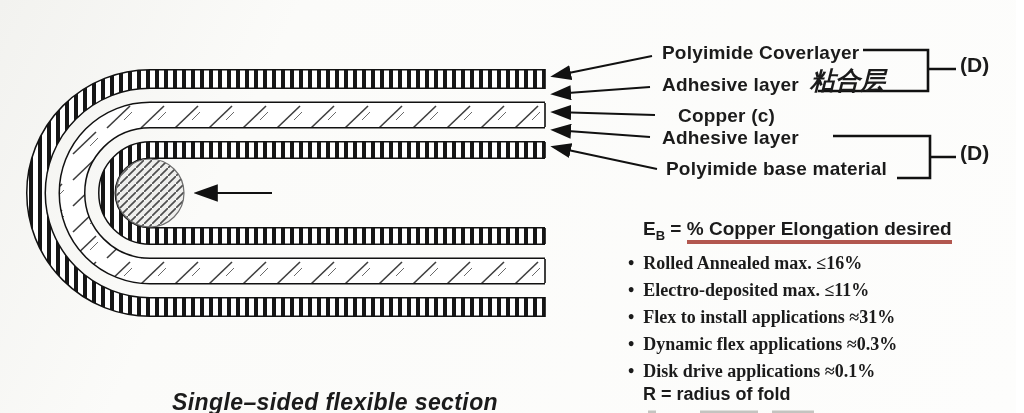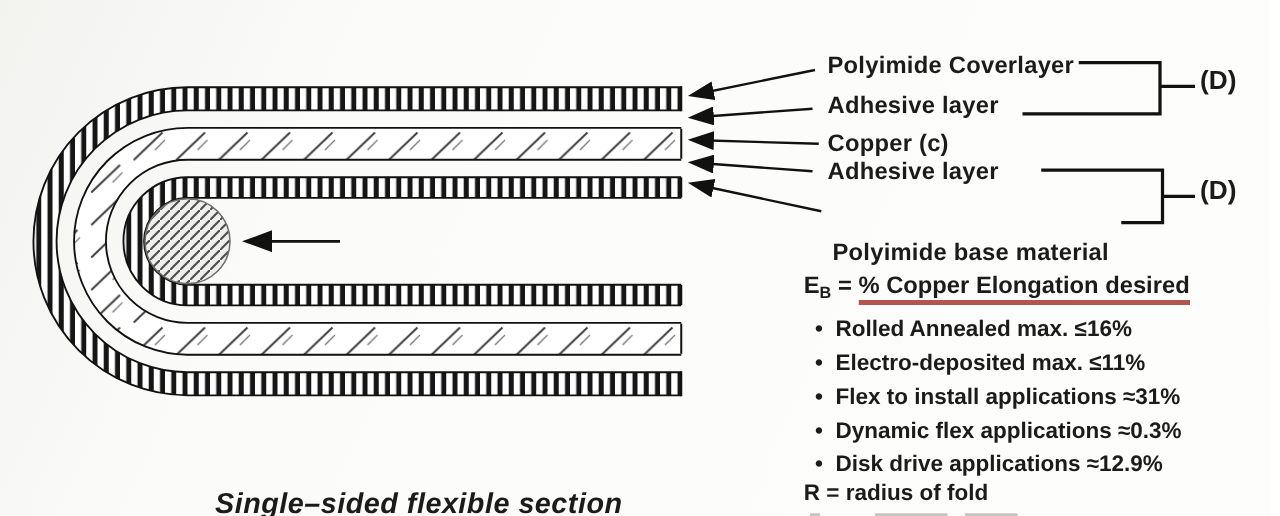--- a/index.html
+++ b/index.html
@@ -11,21 +11,21 @@
   svg{position:absolute;left:0;top:0;}
   .lbl{position:absolute;font-size:19px;font-weight:600;letter-spacing:.2px;white-space:nowrap;}
   .cjk{position:absolute;left:810px;top:64px;font-size:25px;font-weight:700;font-style:italic;white-space:nowrap;}
   .dlabel{position:absolute;font-size:21px;font-weight:700;}
   .dlabel.top{left:960px;top:53px;}
   .dlabel.bottom{left:960px;top:141px;}
   .mandrel-label{position:absolute;left:282px;top:181px;font-size:18px;font-weight:600;white-space:nowrap;}
   .eb-line{position:absolute;left:643px;top:218px;font-size:19px;font-weight:600;white-space:nowrap;}
   .eb-line sub{font-size:13px;font-weight:700;}
   .eb-underline{border-bottom:4px solid var(--underline-red,#b2574f);padding-bottom:1px;text-align:right;}
-  .bullets{position:absolute;left:652px;top:250px;list-style:none;margin:0;padding:0;}
+  .bullets{position:absolute;left:628px;top:250px;list-style:none;margin:0;padding:0;font-family:Liberation Serif, serif;}
   .bullets li{font-size:18px;font-weight:600;line-height:27px;white-space:nowrap;}
   .bullets li::before{content:"\2022\00a0\00a0";}
   .r-def{position:absolute;left:643px;top:384px;font-size:18px;font-weight:600;white-space:nowrap;text-align:right;}
   .caption{position:absolute;left:172px;top:389px;font-size:23px;font-weight:700;font-style:italic;letter-spacing:.4px;white-space:nowrap;}
 </style>
 </head>
 <body>
 
 <div class="stage">
 
@@ -81,39 +81,40 @@
     <g stroke="#111" stroke-width="2.6" fill="none">
       <path d="M863 50 H928 V91 H818 M928 69 H956"></path>
       <path d="M833 136 H930 V178 H897 M930 157 H956"></path>
     </g>
 
     <path d="M648 412 h8 M700 412 h58 M772 412 h42" stroke="#c4c4c0" stroke-width="3" fill="none"></path>
   </svg>
 
   <div class="lbl" style="left:662px;top:42px;">Polyimide Coverlayer</div>
   <div class="lbl" style="left:662px;top:74px;">Adhesive layer</div>
-  <div class="lbl" style="left:662px;top:105px;">Copper (c)</div>
+  <div class="cjk">粘合层</div>
+  <div class="lbl" style="left:678px;top:105px;">Copper (c)</div>
   <div class="lbl" style="left:662px;top:127px;">Adhesive layer</div>
-  <div class="lbl" style="left:666px;top:158px;margin-top:34px;">Polyimide base material</div>
+  <div class="lbl" style="left:666px;top:158px;">Polyimide base material</div>
 
   <div class="dlabel top">(D)</div>
   <div class="dlabel bottom">(D)</div>
 
 
   <div class="eb-line">
     <span>E</span><sub>B</sub>
     <span>=</span>
     <span class="eb-underline">% Copper Elongation desired</span>
   </div>
 
   <ul class="bullets">
     <li>Rolled Annealed max. ≤16%</li>
     <li>Electro-deposited max. ≤11%</li>
     <li>Flex to install applications ≈31%</li>
     <li>Dynamic flex applications ≈0.3%</li>
-    <li>Disk drive applications ≈12.9%</li>
+    <li>Disk drive applications ≈0.1%</li>
   </ul>
 
   <div class="r-def">R = radius of fold</div>
 
   <div class="caption">Single–sided flexible section</div>
 
 </div>
 
 </body></html>

